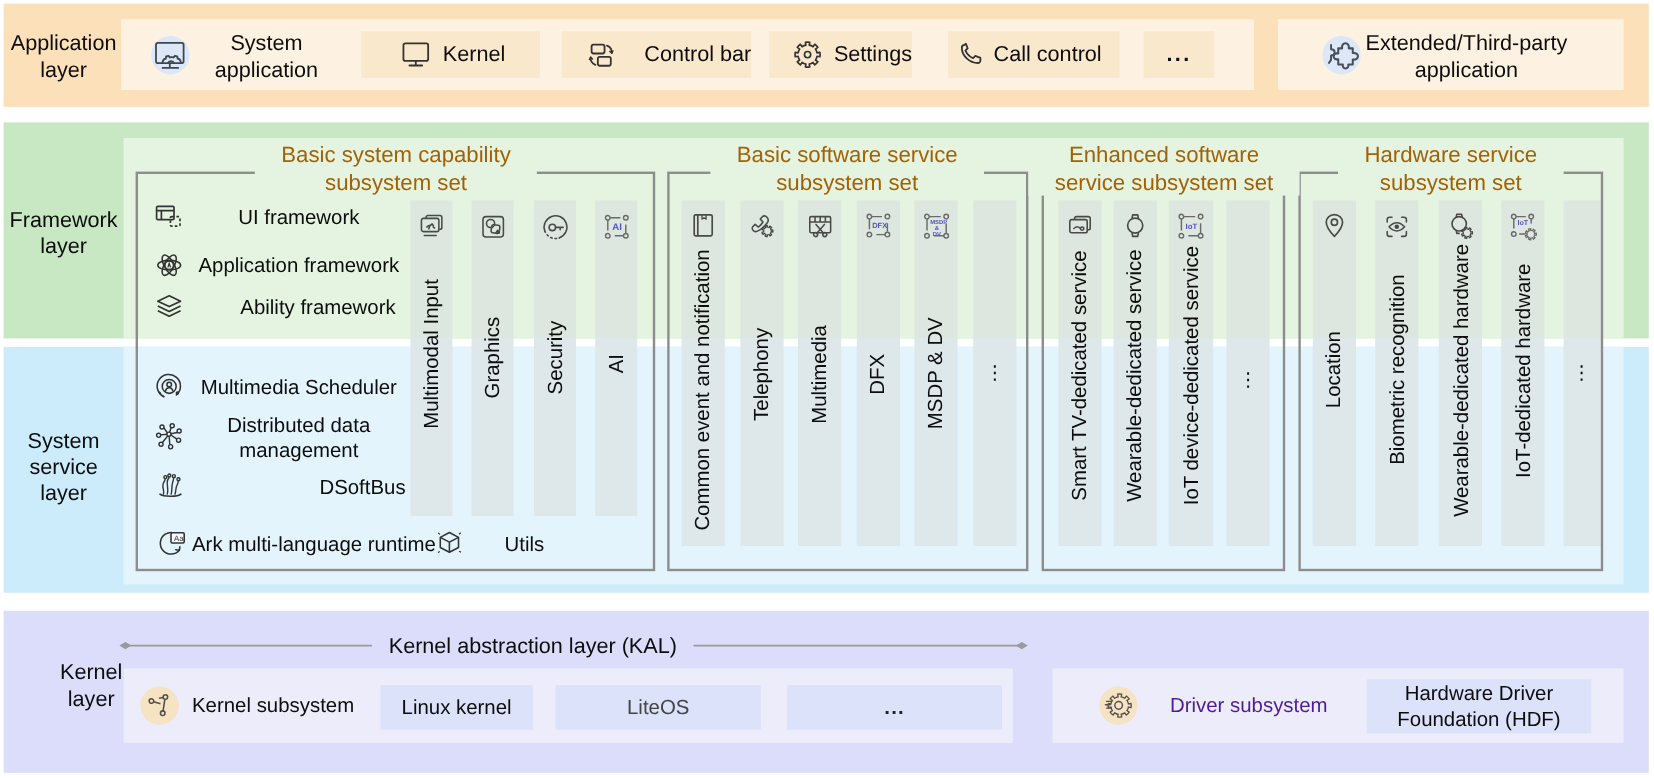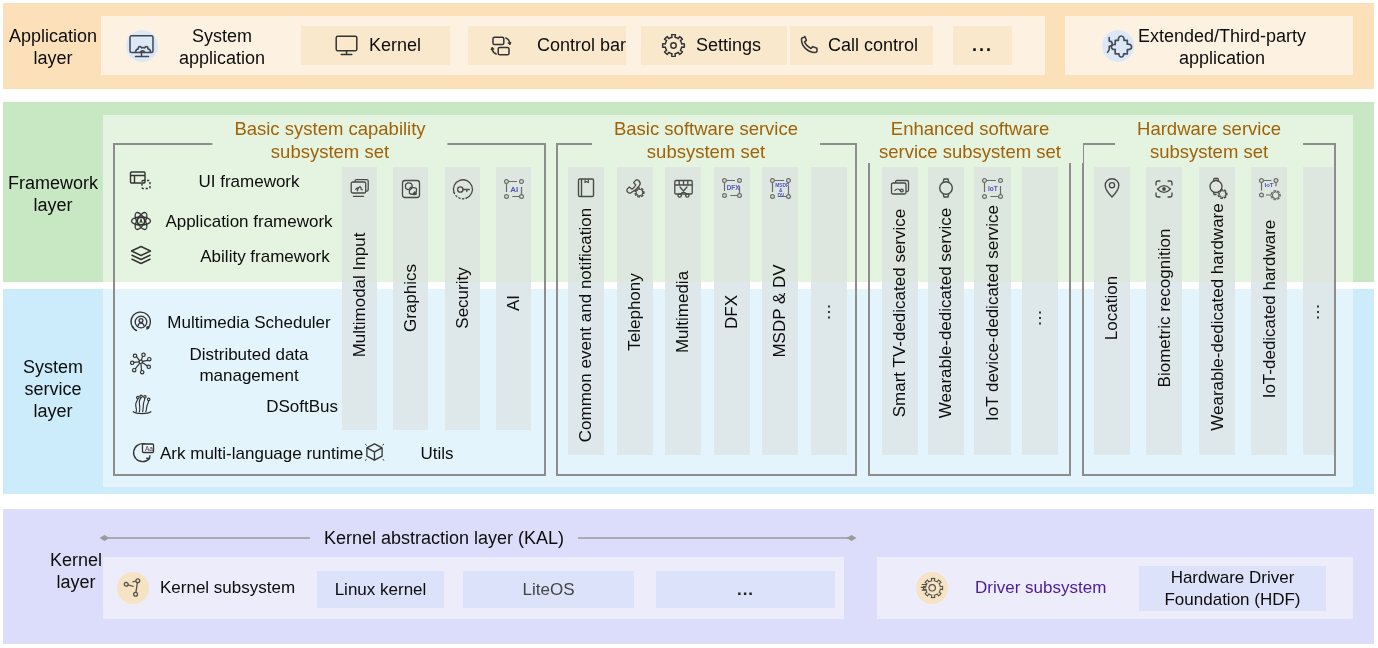--- a/index.html
+++ b/index.html
@@ -65,21 +65,21 @@
 <rect x="4" y="3.2" width="10.8" height="7.4" rx="1.6"></rect>
 <rect x="9.2" y="13.4" width="10.8" height="7.4" rx="1.6"></rect>
 <path d="M16.8 4c2.6 1 4.2 3.4 4 6.2"></path>
 <path d="M20.8 10.2l-1.6-1.4M20.8 10.2l1-1.8" stroke-width="1.2"></path>
 <path d="M7.2 20c-2.6-1-4.2-3.4-4-6.2"></path>
 <path d="M3.2 13.8l1.6 1.4M3.2 13.8l-1 1.8" stroke-width="1.2"></path>
 </svg>
       <span>Control bar</span>
     </div>
 
-<div class="item" style="left:641px;width:146px;padding-left:20px;box-sizing:border-box;">
+<div class="item" style="left:641px;width:119px;padding-left:20px;box-sizing:border-box;">
 <svg width="25" height="25" viewBox="0 0 24 24" fill="none" stroke="#333" stroke-width="1.4" stroke-linejoin="round">
 <path d="M22.3,10.2 A10.5,10.5 0 0 1 22.3,13.8 L19.9,13.4 A8.0,8.0 0 0 1 18.6,16.6 L20.6,18.0 A10.5,10.5 0 0 1 18.0,20.6 L16.6,18.6 A8.0,8.0 0 0 1 13.4,19.9 L13.8,22.3 A10.5,10.5 0 0 1 10.2,22.3 L10.6,19.9 A8.0,8.0 0 0 1 7.4,18.6 L6.0,20.6 A10.5,10.5 0 0 1 3.4,18.0 L5.4,16.6 A8.0,8.0 0 0 1 4.1,13.4 L1.7,13.8 A10.5,10.5 0 0 1 1.7,10.2 L4.1,10.6 A8.0,8.0 0 0 1 5.4,7.4 L3.4,6.0 A10.5,10.5 0 0 1 6.0,3.4 L7.4,5.4 A8.0,8.0 0 0 1 10.6,4.1 L10.2,1.7 A10.5,10.5 0 0 1 13.8,1.7 L13.4,4.1 A8.0,8.0 0 0 1 16.6,5.4 L18.0,3.4 A10.5,10.5 0 0 1 20.6,6.0 L18.6,7.4 A8.0,8.0 0 0 1 19.9,10.6 L22.3,10.2 Z"></path>
 <circle cx="12" cy="12" r="2.6"></circle>
 </svg>
       <span>Settings</span>
     </div>
 
 <div class="item" style="left:790px;width:143px;padding-left:9px;box-sizing:border-box;gap:7px;">
 <svg width="22" height="22" viewBox="0 0 22 22" fill="none" stroke="#333" stroke-width="1.5" stroke-linecap="round" stroke-linejoin="round">
 <path d="M4.5 2.5c-1 0-2 1-2 2 0 7 6.5 13 13.5 13 1 0 2-1 2-2v-2.3l-4.2-1.6-1.9 1.9c-2.9-1.4-5-3.5-6.4-6.4l1.9-1.9-1.5-3.7z"></path>

